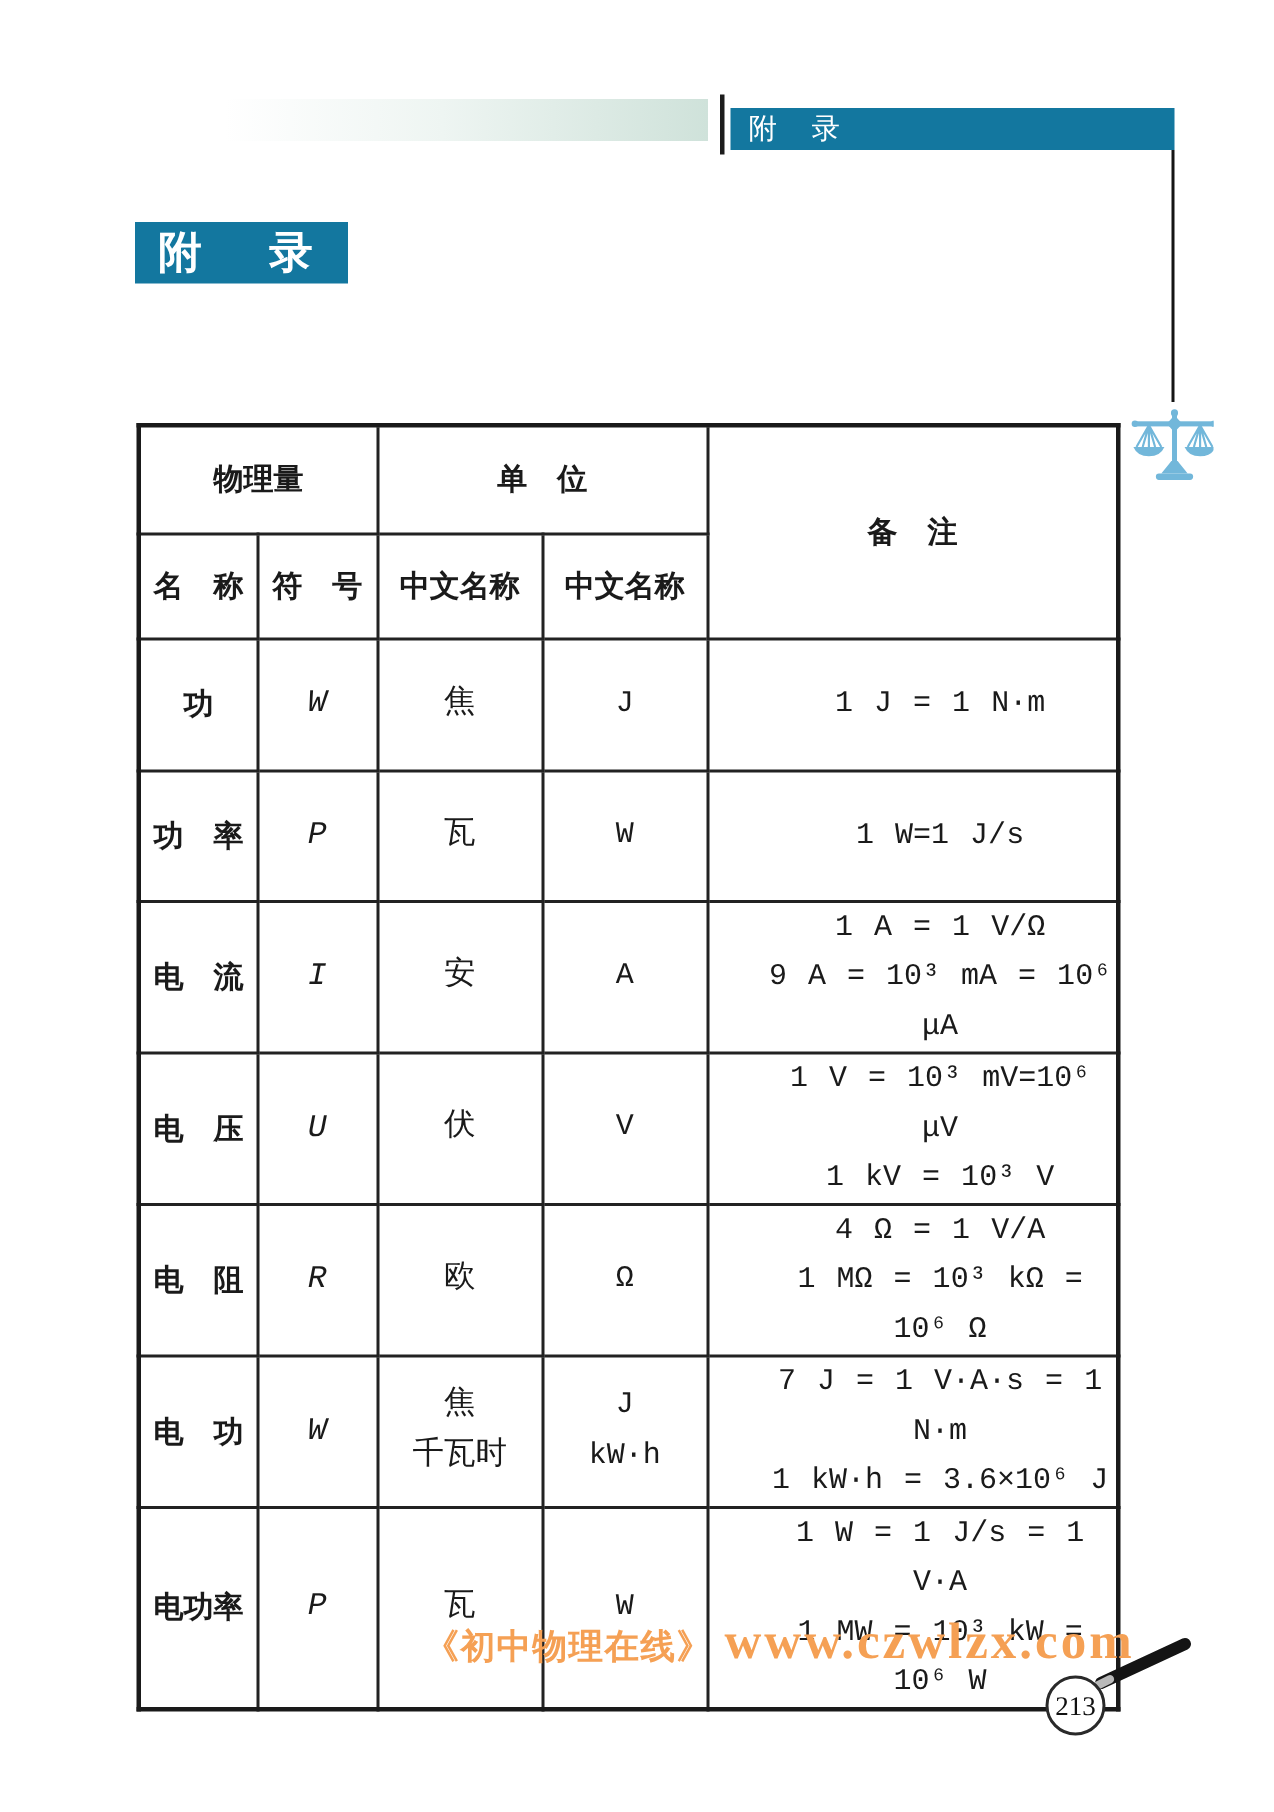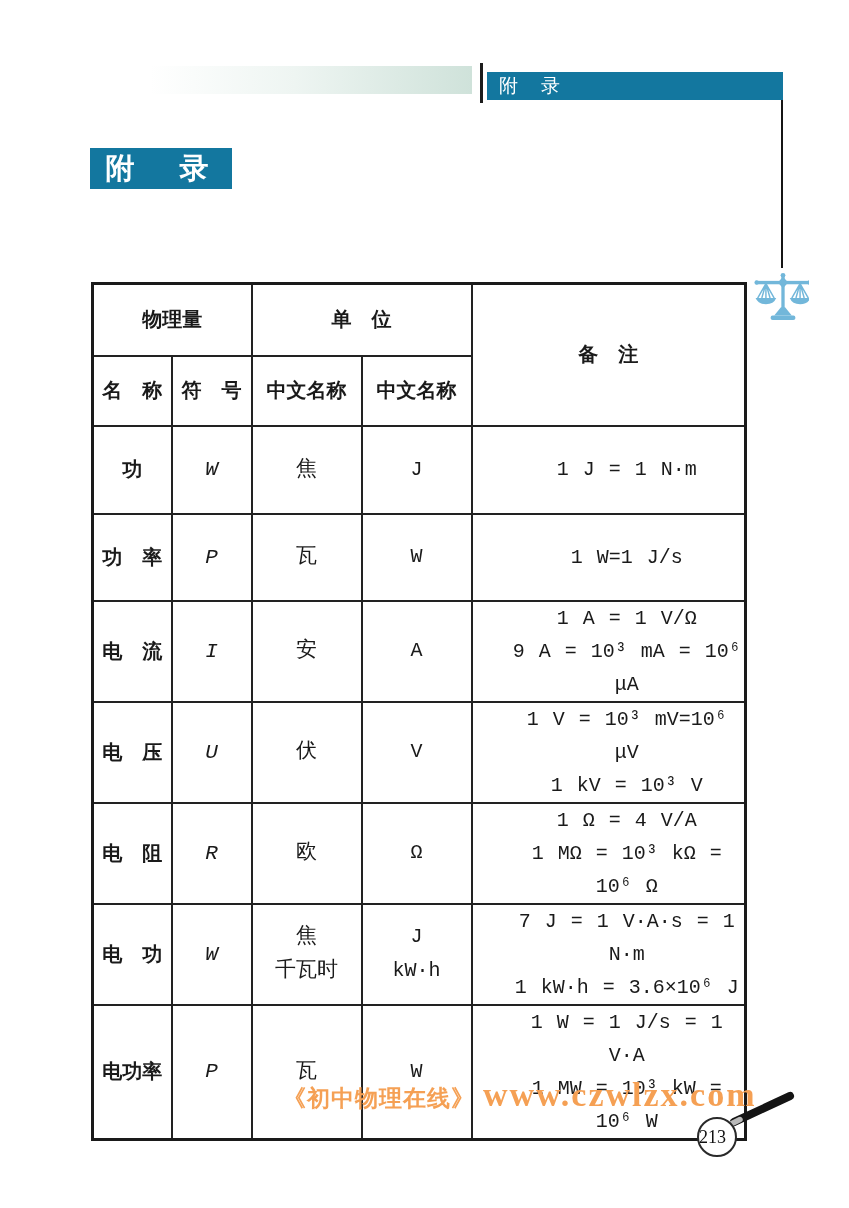--- a/index.html
+++ b/index.html
@@ -55,21 +55,21 @@
   .watermark {
     position:absolute; left:283px; top:1076px; white-space:nowrap;
     color:#f5a054; font-weight:bold;
   }
   .wm-brand { font-family:"Liberation Serif", serif; font-size:23px; letter-spacing:1px;margin-top:24px; }
   .wm-url   { font-family:"Liberation Serif", serif; font-size:34px; letter-spacing:2px; margin-left:8px; }
   .badge-handle { position:absolute; left:690px; top:1088px; width:110px; height:60px; }
   .page-badge {
     position:absolute; left:697px; top:1117px; width:40px; height:40px;
     background:#ffffff; border:2px solid #2a2a2a; border-radius:50%;
-    display:flex; align-items:center; 
+    display:flex; align-items:center; justify-content:center;
     font-family:"Liberation Serif", serif; font-size:18px; color:#111;
   }
 </style>
 </head>
 <body>
 
 <div class="page">
 
   <div class="grad-bar"></div>
   <div class="hdr-sep"></div>
@@ -191,21 +191,21 @@
         <td class="sym">R</td>
         <td class="ucn">
             <div>欧</div>
             <div></div>
           </td>
         <td class="usy">
             <div>Ω</div>
             <div></div>
           </td>
         <td class="note">
-            <div>1 Ω = 4 V/A</div>
+            <div>4 Ω = 1 V/A</div>
             <div>1 MΩ = 10³ kΩ = 10⁶ Ω</div>
           </td>
       </tr>
       <tr style="height:87px">
         <td class="name">电　功</td>
         <td class="sym">W</td>
         <td class="ucn">
             <div>焦</div>
             <div>千瓦时</div>
           </td>

